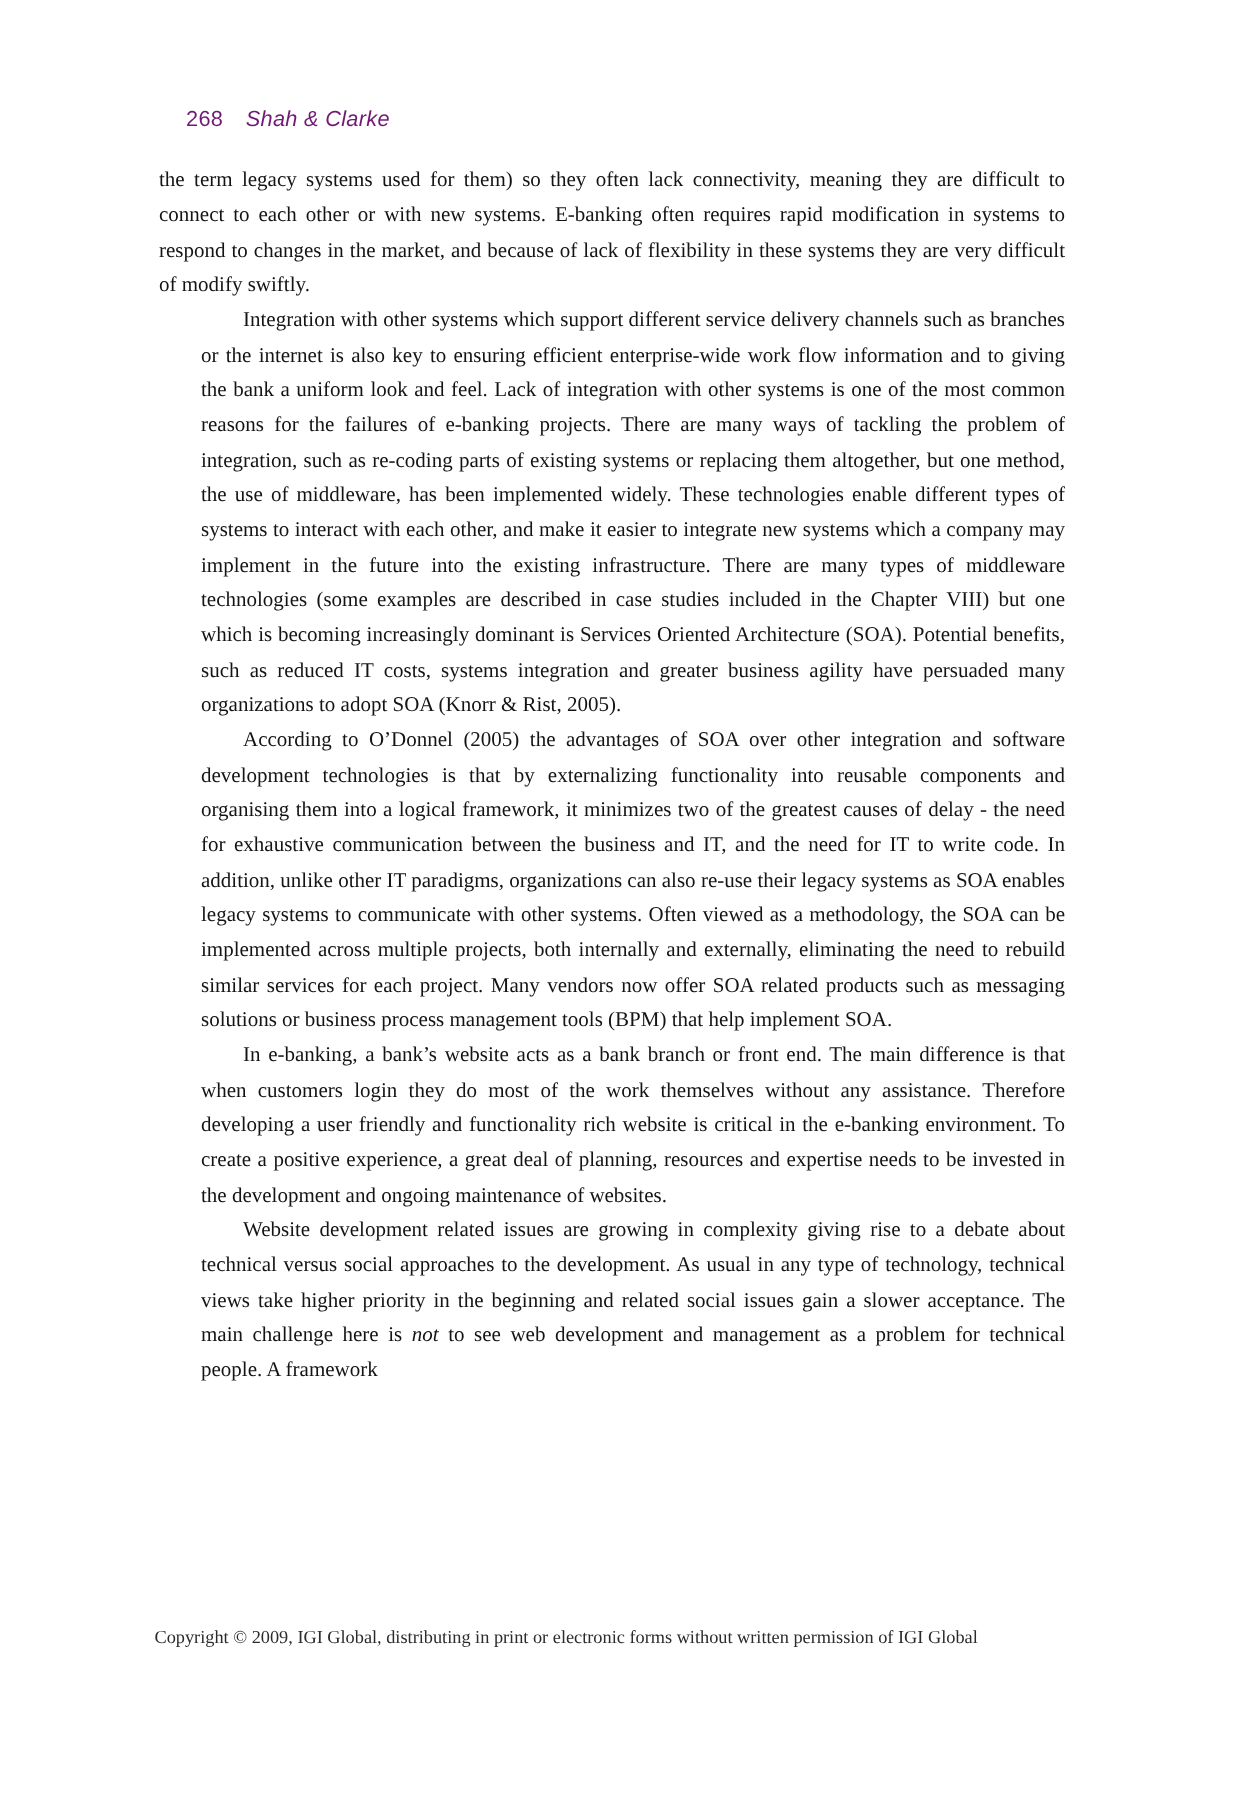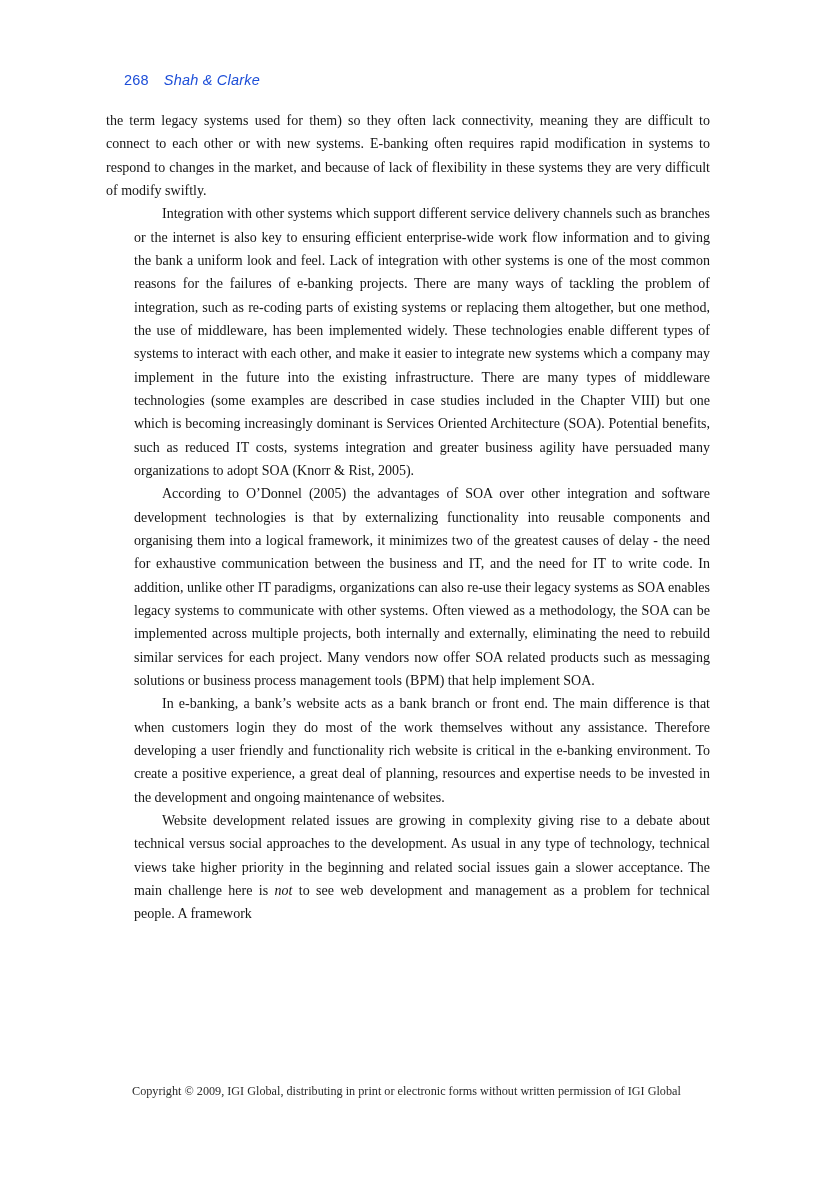--- a/index.html
+++ b/index.html
@@ -16,21 +16,21 @@
     font-family: "Liberation Serif", serif;
     color: #141414;
   }
   .page-header {
     position: absolute;
     top: 72px;
     left: 124px;
     width: 604px;
     font-family: "Liberation Sans", sans-serif;
     font-size: 14.5px;
-    color: #1d4ed8;
+    color: #701a75;
     letter-spacing: 0.2px;
     white-space: nowrap;
   }
   .page-number {
     font-style: normal;
     margin-right: 15px;
   }
   .running-authors {
     font-style: italic;
   }
@@ -50,21 +50,21 @@
   }
   .para.indented {
     text-indent: 28px;
     margin-left: 28px;
   }
   .emph {
   }
   .page-footer {
     position: absolute;
     top: 1083px;
-    left: 132px;
+    left: 103px;
     width: 612px;
     font-size: 12.2px;
     line-height: 16.5px;
     color: #2b2b2b;
     text-align: left;
   }
   .footer-line {
     margin: 0;
     padding: 0;
   }

